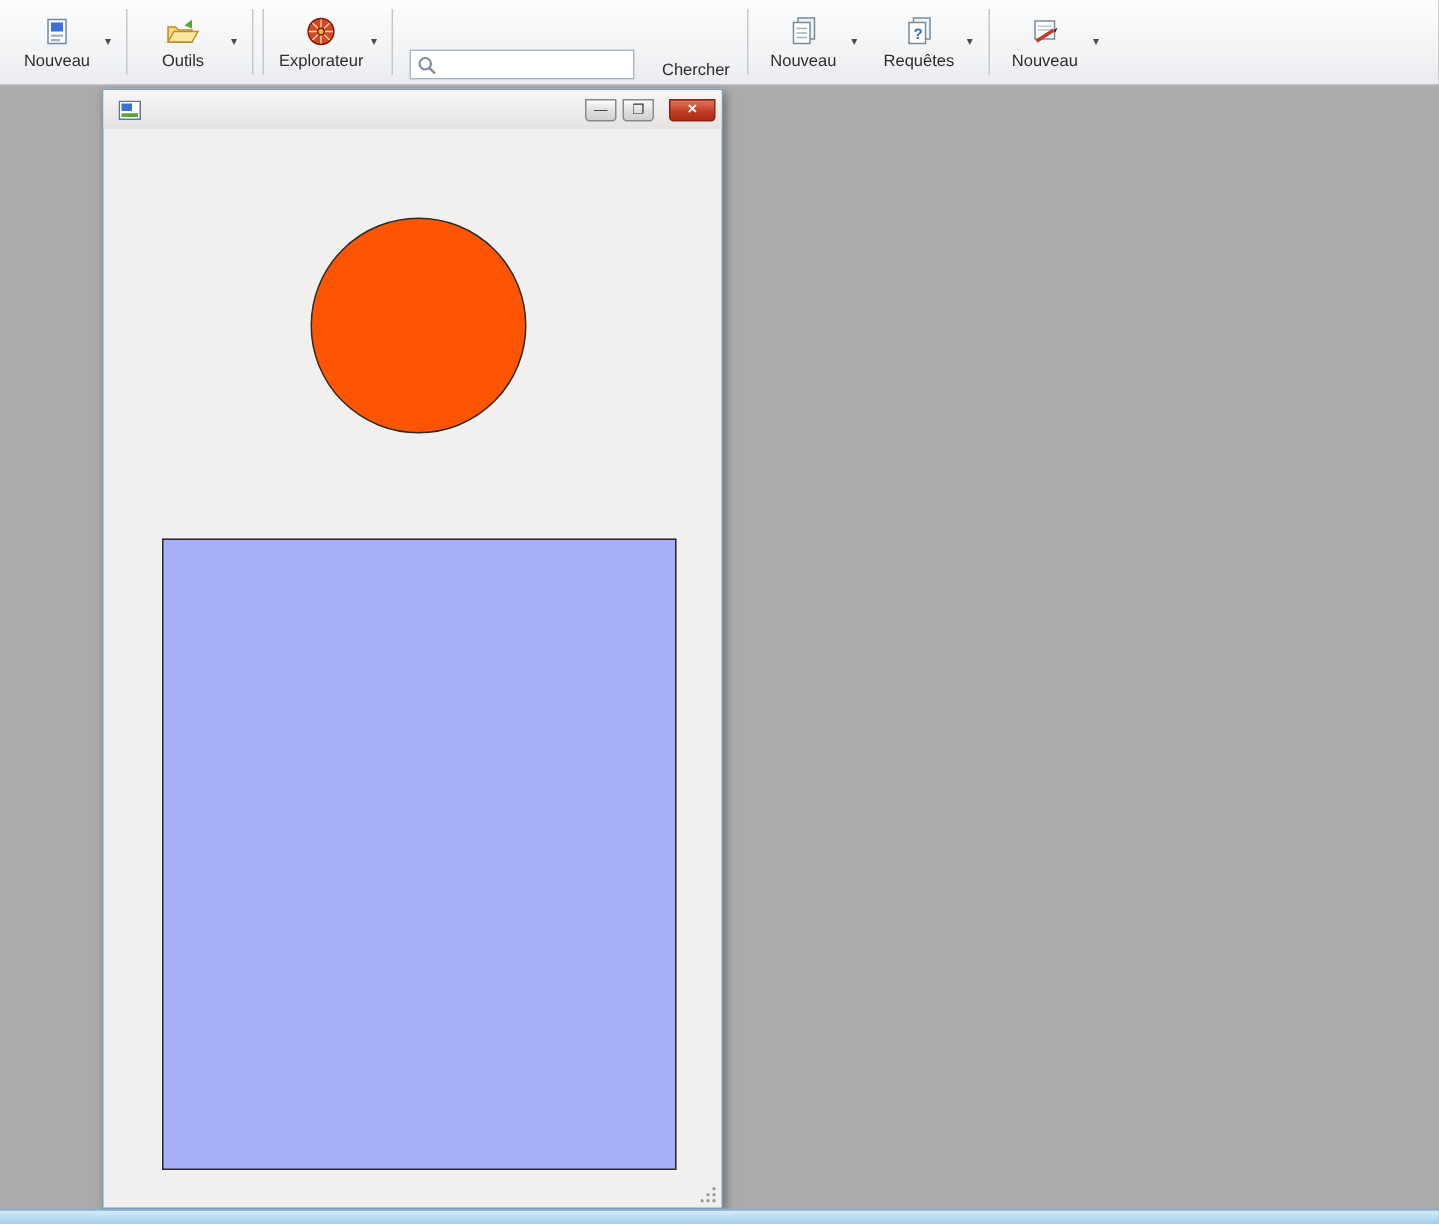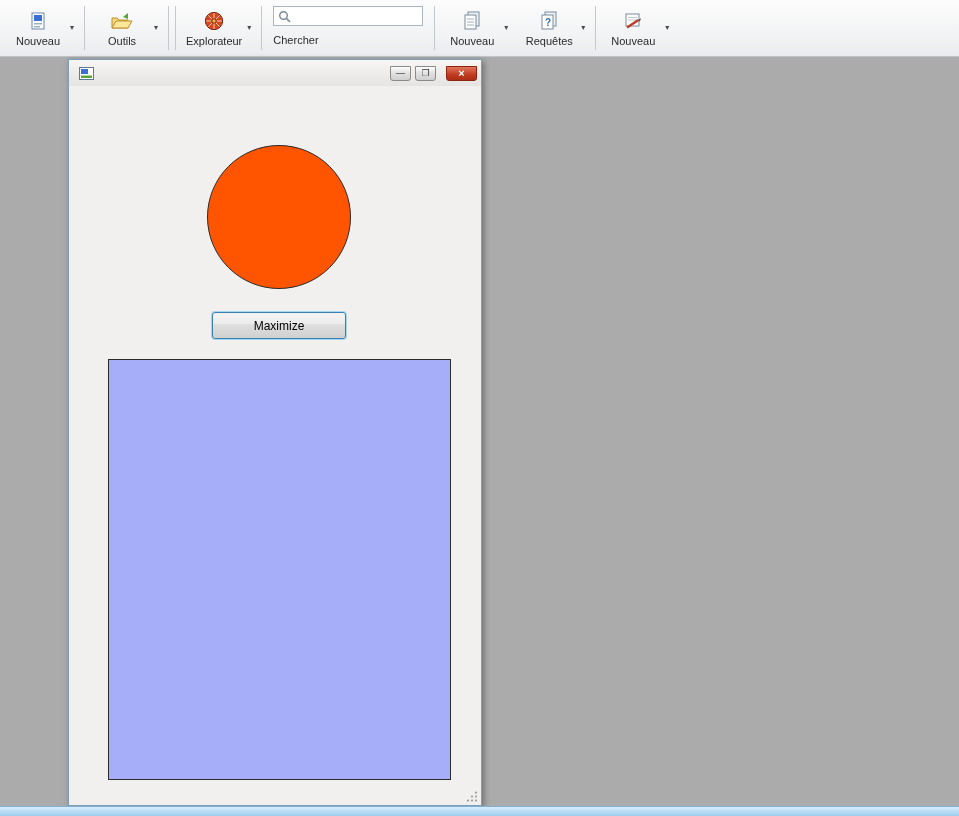--- a/index.html
+++ b/index.html
@@ -26,22 +26,22 @@
   }
   .tb-icon{height:22px;display:flex;align-items:center;justify-content:center;}
   .tb-label{font-size:11px;color:#2b2b2b;white-space:nowrap;}
   .tb-arrow{
     font-size:8px;color:#4a4a4a;margin-left:5px;align-self:center;line-height:1;
   }
   .tb-sep{
     width:1px;background:#c6c9cc;margin:6px 3px;align-self:stretch;
   }
   .tb-search{
-    display:flex;flex-direction:column;align-items:flex-start;justify-content:flex-start;
-    padding:6px 8px 3px 8px;gap:8px;
+    display:flex;flex-direction:row;align-items:flex-end;justify-content:flex-start;
+    padding:6px 8px 3px 8px;gap:18px;
   }
   .search-box{
     width:150px;height:20px;background:#fff;border:1px solid #aab6c0;
     display:flex;align-items:center;padding:0 4px;box-sizing:border-box;gap:3px;
   }
   .search-box input{
     border:none;outline:none;flex:1;min-width:0;font-size:11px;
     font-family:"Liberation Sans", sans-serif;background:transparent;
   }
 
@@ -250,21 +250,20 @@
     <span class="title-text"></span>
     <span class="win-controls">
       <span class="cap-btn">—</span>
       <span class="cap-btn">❐</span>
       <span class="cap-btn close" style="background-color: rgb(192, 58, 32);">×</span>
     </span>
   </div>
 
   <div class="ellipse" style="background-color: rgb(255, 84, 0);"></div>
 
-  <button class="btn-maximize">Maximize</button>
 
   <div class="rectangle" style="background-color: rgb(166, 174, 250);"></div>
 
   <div class="resize-grip">
     <svg width="11" height="11" viewBox="0 0 11 11">
         <g fill="#9a9a9a">
           <circle cx="9" cy="1.5" r="1.1"></circle>
           <circle cx="5" cy="5.5" r="1.1"></circle>
           <circle cx="9" cy="5.5" r="1.1"></circle>
           <circle cx="1" cy="9.5" r="1.1"></circle>

